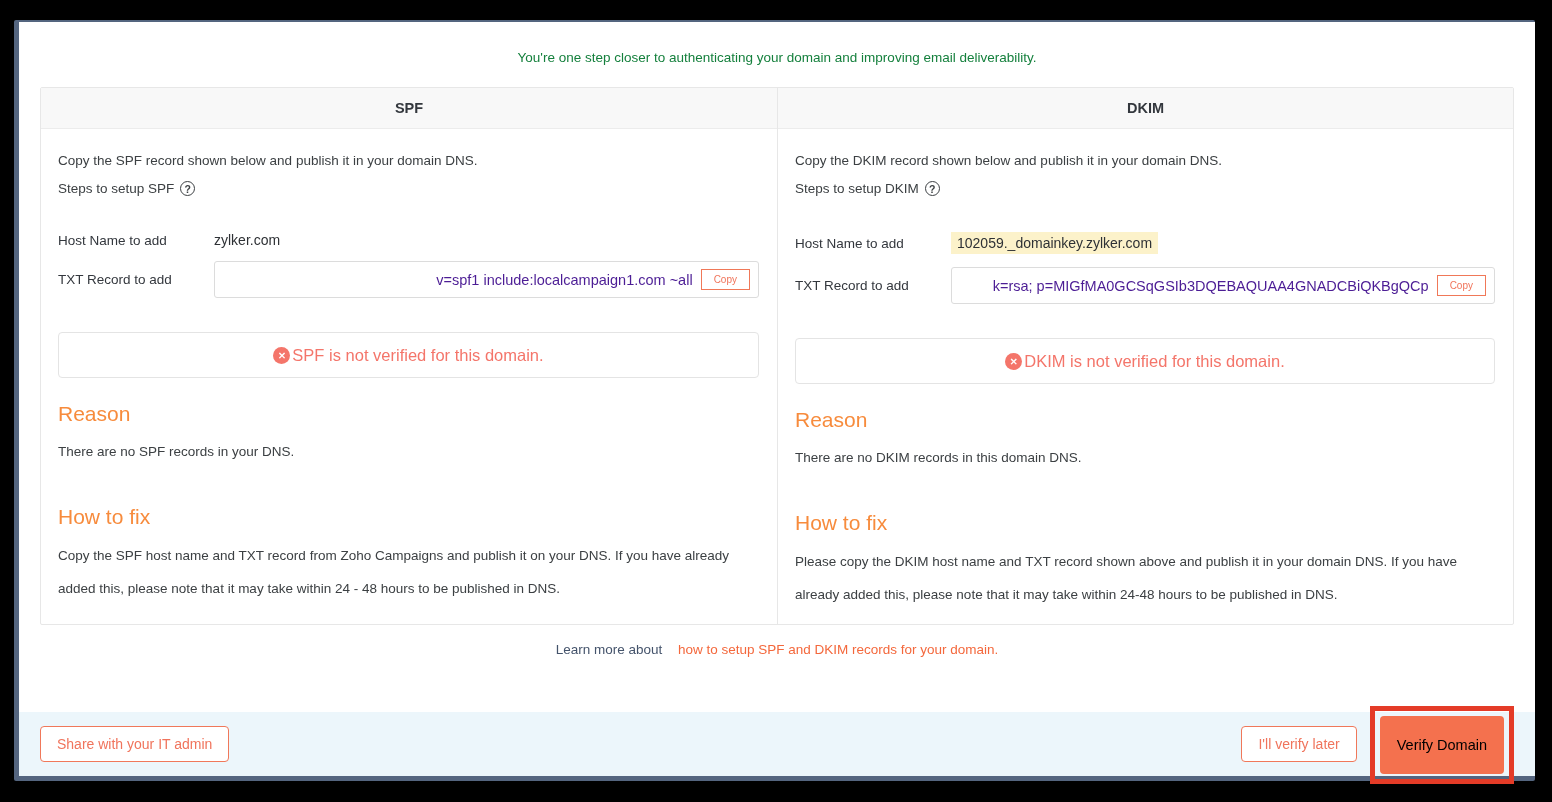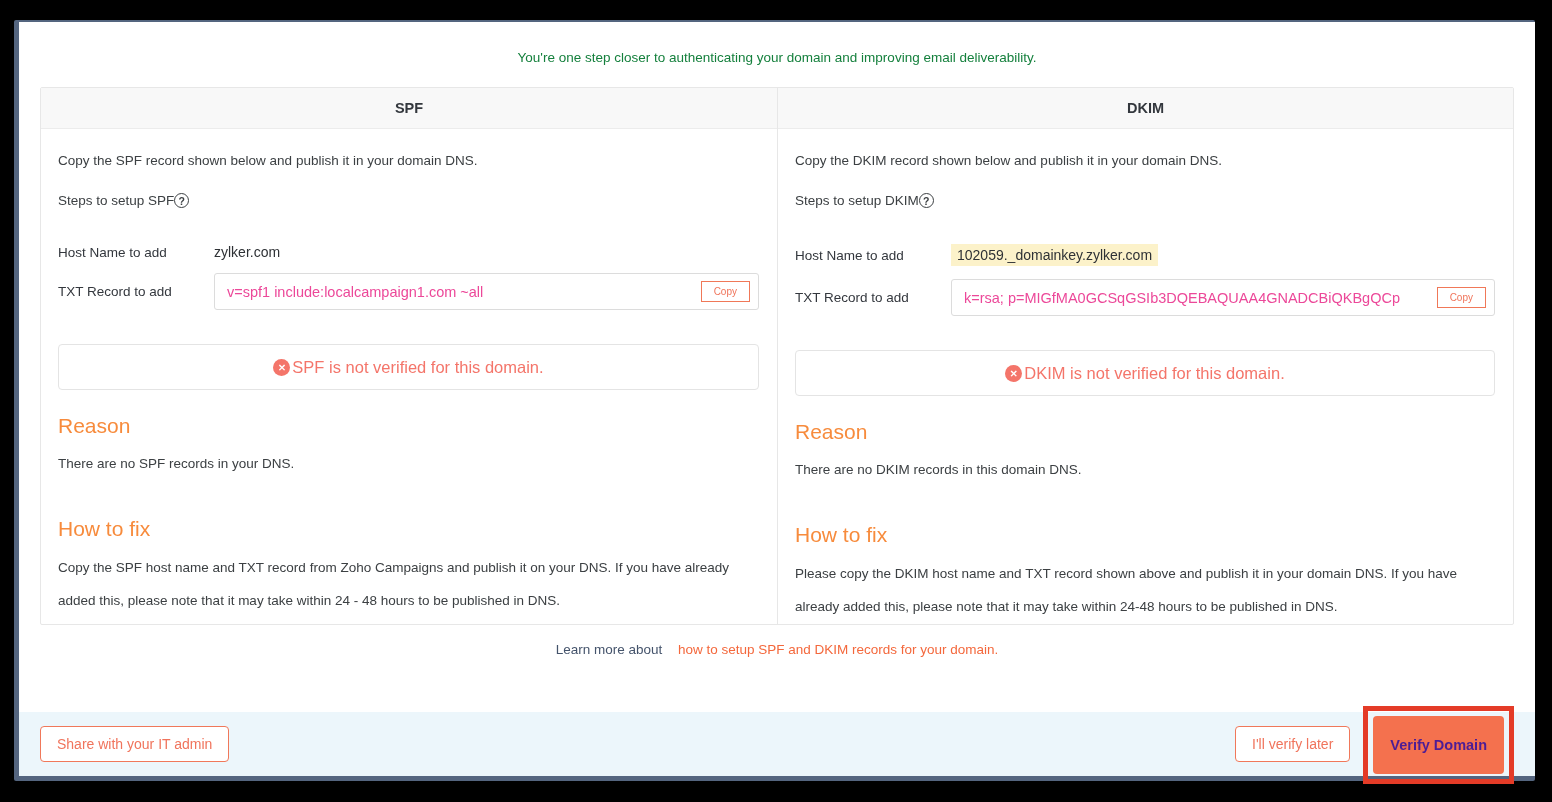--- a/index.html
+++ b/index.html
@@ -34,39 +34,39 @@
   }
   .col { overflow:hidden; }
   .col + .col { border-left:1px solid #e7e7e7; }
   .col-header {
     background:#f8f8f8; border-bottom:1px solid #ececec; text-align:center;
     font-weight:700; font-size:14.5px; color:#33373d; padding:12px 0;
   }
   .col-body { padding:24px 18px 30px 17px; }
 
   .line { font-size:13.5px; color:#3c4043; margin:0; }
-  .steps { margin-top:25px; display:flex; gap:0; }
+  .steps { margin-top:13px; display:flex; gap:6px; }
   .help-icon {
     display:inline-flex; align-items:center; justify-content:center;
     width:15px; height:15px; border:1.4px solid #3c4043; border-radius:50%;
     font-size:10.5px; color:#3c4043; font-weight:700; cursor:pointer; flex-shrink:0;
   }
 
   .field-row { display:flex; align-items:center; }
   .host-row { margin-top:36px; }
   .field-label { width:156px; flex-shrink:0; font-size:13.5px; color:#33373d; }
   .field-value { font-size:14px; color:#2e3135; }
   .field-value.highlight { background:#fcf2ca; padding:3px 6px; }
 
   .txt-row { margin-top:13px; }
   .txt-input {
     flex:1; height:37px; border:1px solid #dcdcdc; border-radius:3px; background:#fff;
     display:flex; align-items:center; padding:0 8px 0 12px; overflow:hidden; cursor:text;
   }
-  .txt-value { flex:1; font-size:14.5px; color:#ec4899; white-space:nowrap; overflow:hidden; }
+  .txt-value { flex:1; font-size:14.5px; color:#4c1d95; white-space:nowrap; overflow:hidden;text-align:right; }
   .copy-btn {
     border:1px solid #f07858; color:#f0745a; background:#fff; border-radius:0;
     font-size:10px; padding:4px 12px; margin-left:8px; flex-shrink:0;
     font-family:inherit; cursor:pointer;
   }
 
   .status-box {
     margin-top:34px; border:1px solid #e4e4e4; border-radius:4px; height:46px;
     display:flex; align-items:center; justify-content:center; gap:2px; background:#fff;
   }
@@ -93,22 +93,22 @@
   .ghost-btn {
     border:1px solid #f0785a; color:#f0745c; background:#fff; border-radius:4px;
     font-size:14px; padding:9px 16px; font-family:inherit; cursor:pointer;
   }
   .footer-right { display:flex; align-items:center; gap:13px; }
   .annotation {
     border:5px solid #e43b27; padding:5px; position:relative; top:1px;
     margin:-10px 0; background:transparent;
   }
   .solid-btn {
-    background:#f4714e; color:#4c1d95; border:none; border-radius:4px;
-    font-size:14.5px; padding:21px 17px; font-family:inherit; cursor:pointer;font-weight:bold;
+    background:#f4714e; color:#000000; border:none; border-radius:4px;
+    font-size:14.5px; padding:21px 17px; font-family:inherit; cursor:pointer;
   }
 </style>
 </head>
 <body>
 
 <div class="stage">
   <div class="behind"></div>
 
   <div class="modal">
 

